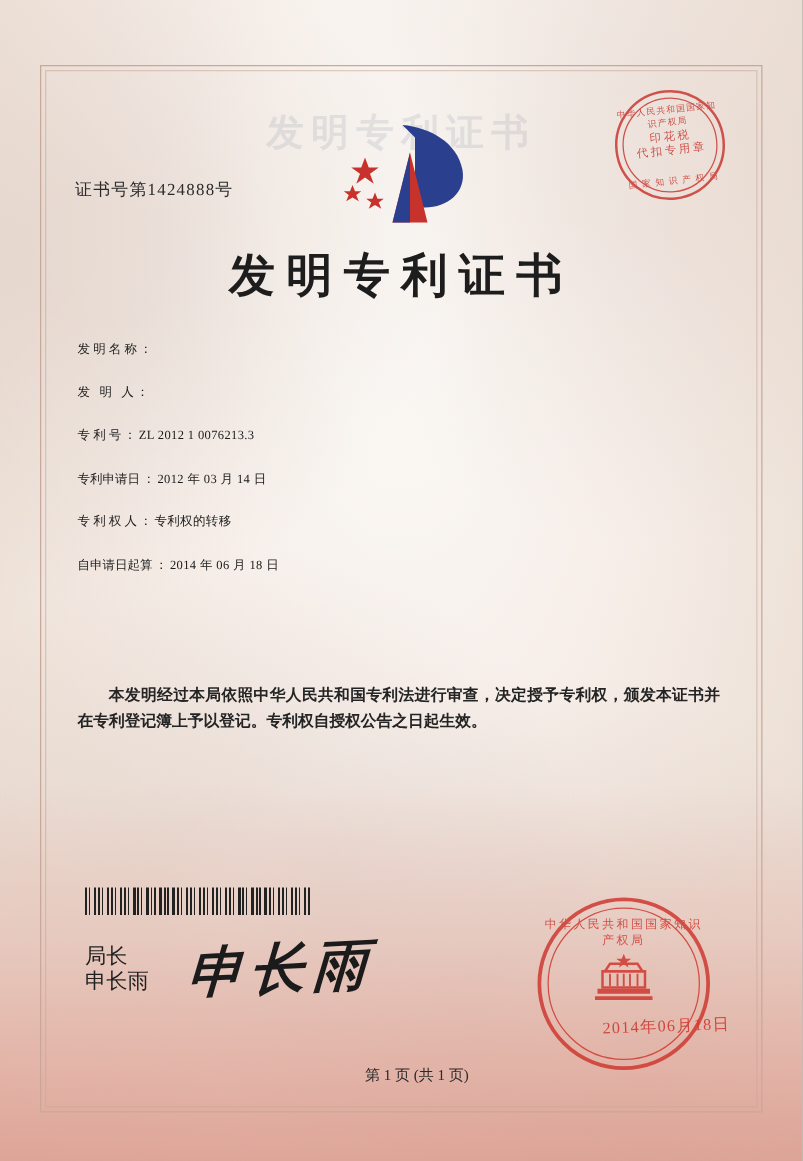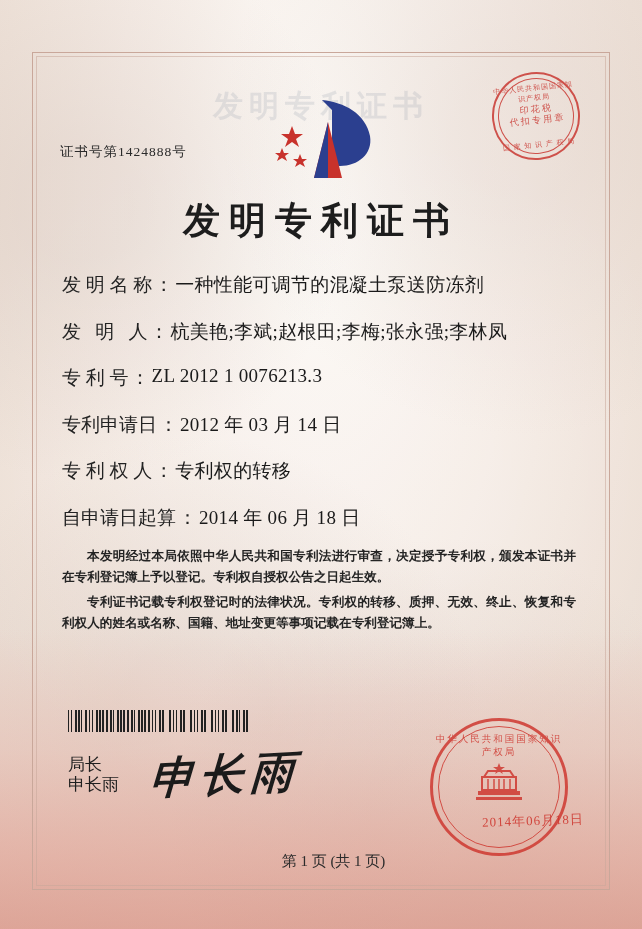--- a/index.html
+++ b/index.html
@@ -126,23 +126,23 @@
     color: #c8322c;
   }
   
   .fields {
     position: absolute;
     left: 62px; top: 272px;
     width: 520px;
   }
   .field {
     display: flex;
-    align-items: flex-start;
+    align-items: center;
     margin-bottom: 20.5px;
-    font-size: 19px;
+    font-size: 10px;
     color: #232323;
     font-family: Liberation Serif, serif;
   }
   .field .lbl {
     white-space: pre;
     color: #232323;
   }
   .field .colon { padding: 0 2px; }
   .field .val {
     color: #1a1a1a;
@@ -225,21 +225,21 @@
     font-size: 13px;
     color: #cf3a32;
     letter-spacing: 1px;
     transform: rotate(-2deg);
     opacity: .9;
   }
   .page-num {
     position: absolute;
     left: 0; right: 0; top: 852px;
     text-align: center;
-    font-size: 15px;
+    font-size: 12px;
     color: #2b2b2b;
     padding-left: 25px;
   }
 </style>
 </head>
 <body>
 
 <div class="page">
   <div class="texture"></div>
   <div class="bottom-wash"></div>
@@ -270,26 +270,24 @@
     </div>
     <div class="arc-bottom">国 家 知 识 产 权 局</div>
   </div>
 
   <div class="title">发明专利证书</div>
 
   <div class="fields">
     <div class="field">
       <span class="lbl">发 明 名 称</span>
       <span class="colon">：</span>
-      <span class="val">一种性能可调节的混凝土泵送防冻剂</span>
     </div>
     <div class="field">
       <span class="lbl">发   明   人</span>
       <span class="colon">：</span>
-      <span class="val">杭美艳;李斌;赵根田;李梅;张永强;李林凤</span>
     </div>
     <div class="field">
       <span class="lbl">专 利 号</span>
       <span class="colon">：</span>
       <span class="val">ZL 2012 1 0076213.3</span>
     </div>
     <div class="field">
       <span class="lbl">专利申请日</span>
       <span class="colon">：</span>
       <span class="val">2012 年 03 月 14 日</span>
@@ -301,21 +299,20 @@
     </div>
     <div class="field">
       <span class="lbl">自申请日起算</span>
       <span class="colon">：</span>
       <span class="val">2014 年 06 月 18 日</span>
     </div>
   </div>
 
   <div class="body-text">
     <p>本发明经过本局依照中华人民共和国专利法进行审查，决定授予专利权，颁发本证书并在专利登记簿上予以登记。专利权自授权公告之日起生效。</p>
-    <p>专利证书记载专利权登记时的法律状况。专利权的转移、质押、无效、终止、恢复和专利权人的姓名或名称、国籍、地址变更等事项记载在专利登记簿上。</p>
   </div>
 
   <div class="barcode"></div>
 
   <div class="sig-label">
     <div>局长</div>
     <div>申长雨</div>
   </div>
   <div class="sig-hand">申长雨</div>
 

